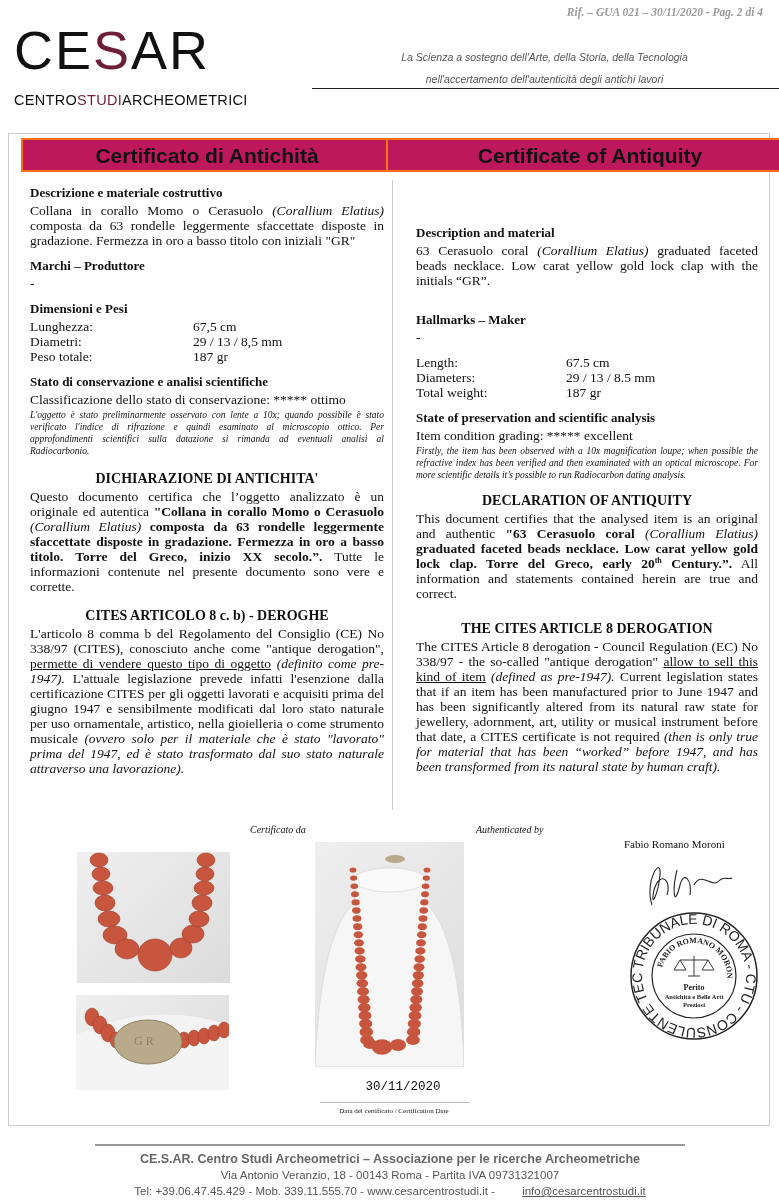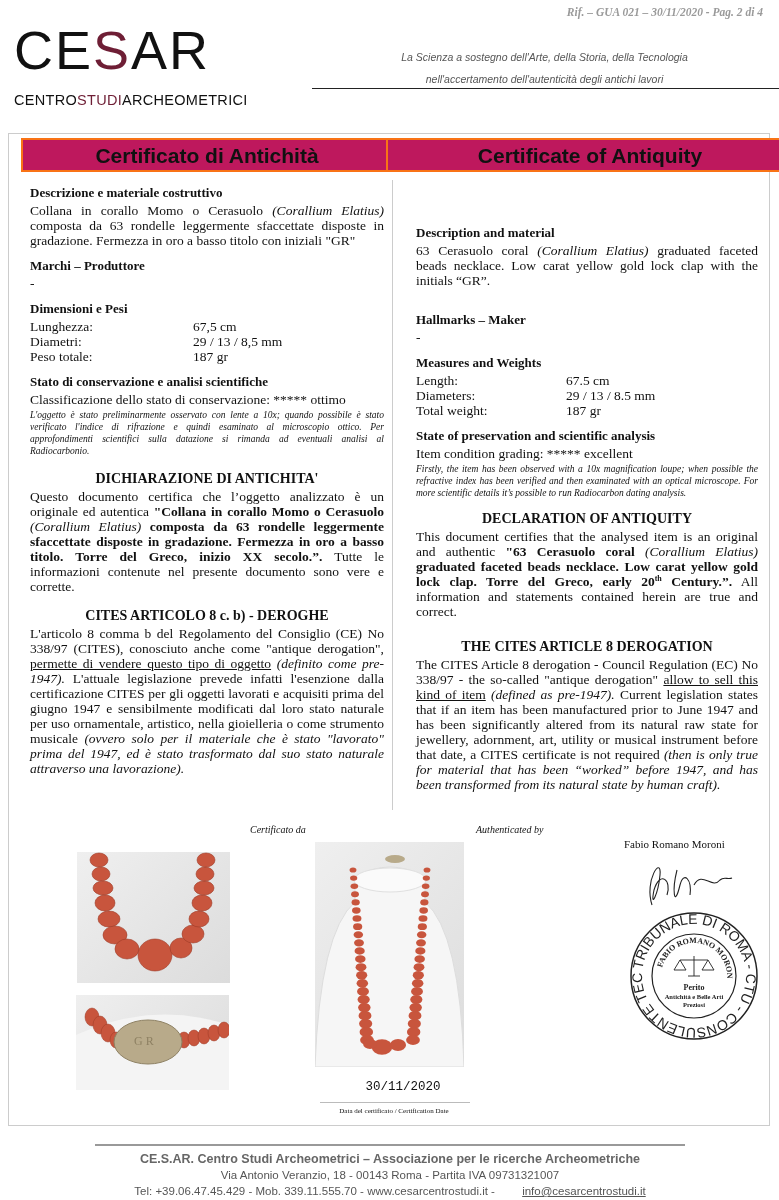--- a/index.html
+++ b/index.html
@@ -106,21 +106,20 @@
   <p class="p"><span>L'articolo 8 comma b del Regolamento del Consiglio (CE) No 338/97 (CITES), conosciuto anche come "antique derogation", </span><span class="u">permette di vendere questo tipo di oggetto</span><i> (definito come pre-1947).</i><span> L'attuale legislazione prevede infatti l'esenzione dalla certificazione CITES per gli oggetti lavorati e acquisiti prima del giugno 1947 e sensibilmente modificati dal loro stato naturale per uso ornamentale, artistico, nella gioielleria o come strumento musicale </span><i>(ovvero solo per il materiale che è stato "lavorato" prima del 1947, ed è stato trasformato dal suo stato naturale attraverso una lavorazione).</i></p>
 </div>
 
 <div id="col-en" class="abs col">
   <div class="h">Description and material</div>
   <p class="p"><span>63 Cerasuolo coral </span><i>(Corallium Elatius)</i><span> graduated faceted beads necklace. Low carat yellow gold lock clap with the initials “GR”.</span></p>
   <div class="gap" style="height:24px"></div>
   <div class="h">Hallmarks – Maker</div>
   <div>-</div>
   <div class="gap"></div>
-  <div class="h">Measures and Weights</div>
   <div class="kv kv2">
       <span class="k">Length:</span>
       <span>67.5 cm</span>
     </div>
   <div class="kv kv2">
       <span class="k">Diameters:</span>
       <span>29 / 13 / 8.5 mm</span>
     </div>
   <div class="kv kv2">
       <span class="k">Total weight:</span>

